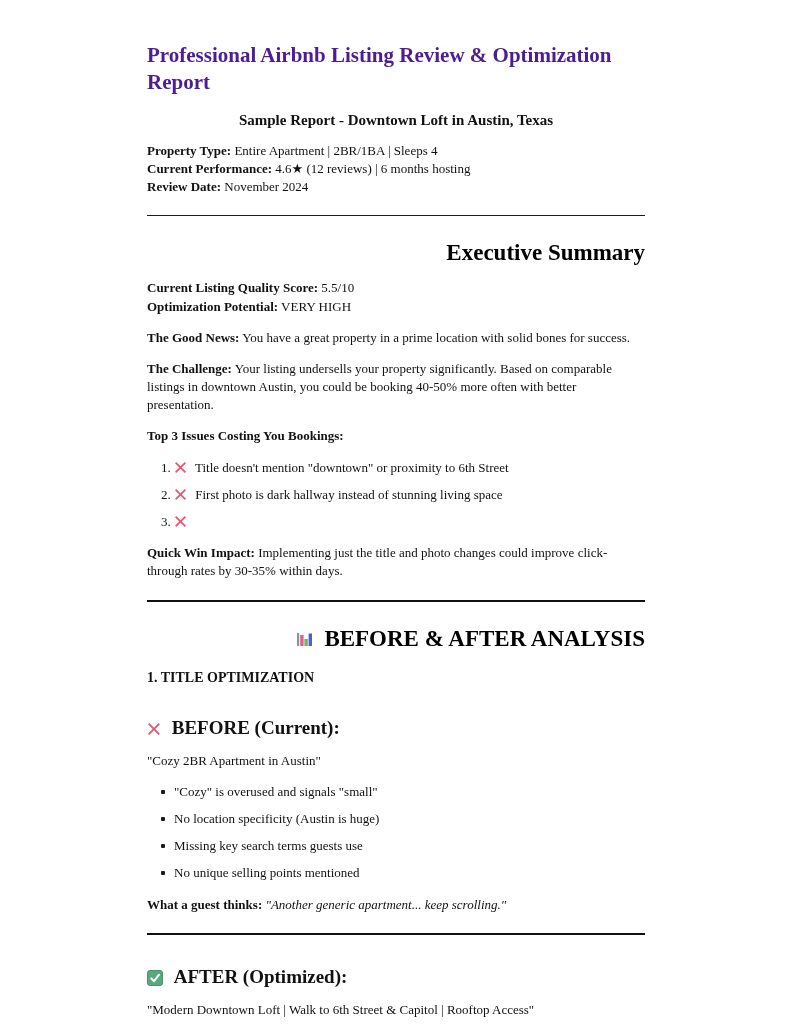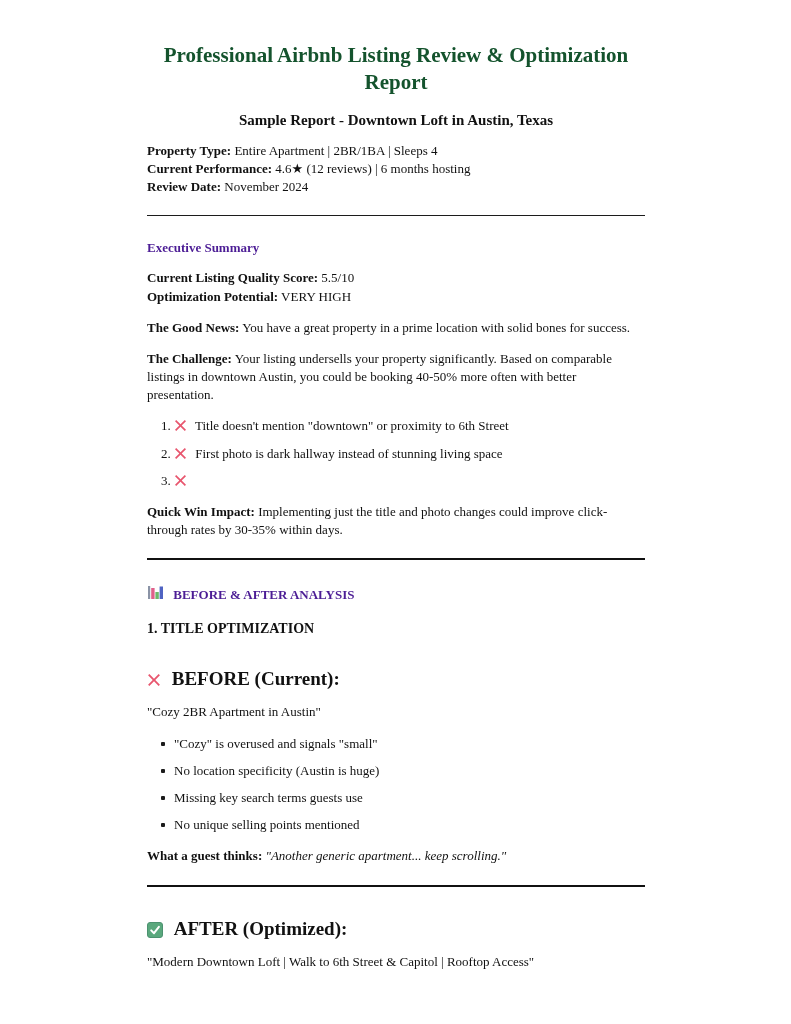--- a/index.html
+++ b/index.html
@@ -20,28 +20,28 @@
     left: 147px;
     top: 0;
     width: 498px;
     padding-top: 42px;
   }
   h1 {
     font-size: 21px;
     line-height: 1.28;
     margin: 0 0 4px 0;
     font-weight: bold;
-    color: #14532d;
-    text-align: center;
+    color: #4c1d95;
   }
   h2 {
-    font-size: 13px;
+    font-size: 23px;
     margin: 24px 0 10px 0;
     font-weight: bold;
-    color: #4c1d95;
+    color: #000000;
+    text-align: right;
   }
   h3.subtitle {
     font-size: 15px;
     margin: 16px 0 8px 0;
     font-weight: bold;
     text-align: center;
   }
   h3.section {
     font-size: 14px;
     margin: 18px 0 8px 0;
@@ -150,20 +150,23 @@
   <p>
     <strong>The Good News:</strong>
     <span>You have a great property in a prime location with solid bones for success.</span>
   </p>
 
   <p>
     <strong>The Challenge:</strong>
     <span>Your listing undersells your property significantly. Based on comparable listings in downtown Austin, you could be booking 40-50% more often with better presentation.</span>
   </p>
 
+  <p>
+    <strong>Top 3 Issues Costing You Bookings:</strong>
+  </p>
 
   <ol>
     <li>
       <span class="icon in-list"><svg width="13" height="13" viewBox="0 0 13 13">
             <path d="M2.2 1 L6.5 5.3 L10.8 1 L12 2.2 L7.7 6.5 L12 10.8 L10.8 12 L6.5 7.7 L2.2 12 L1 10.8 L5.3 6.5 L1 2.2 Z" style="fill:var(--cross)"></path>
           </svg></span>
       <span>Title doesn't mention "downtown" or proximity to 6th Street</span>
     </li>
     <li>
       <span class="icon in-list"><svg width="13" height="13" viewBox="0 0 13 13">

